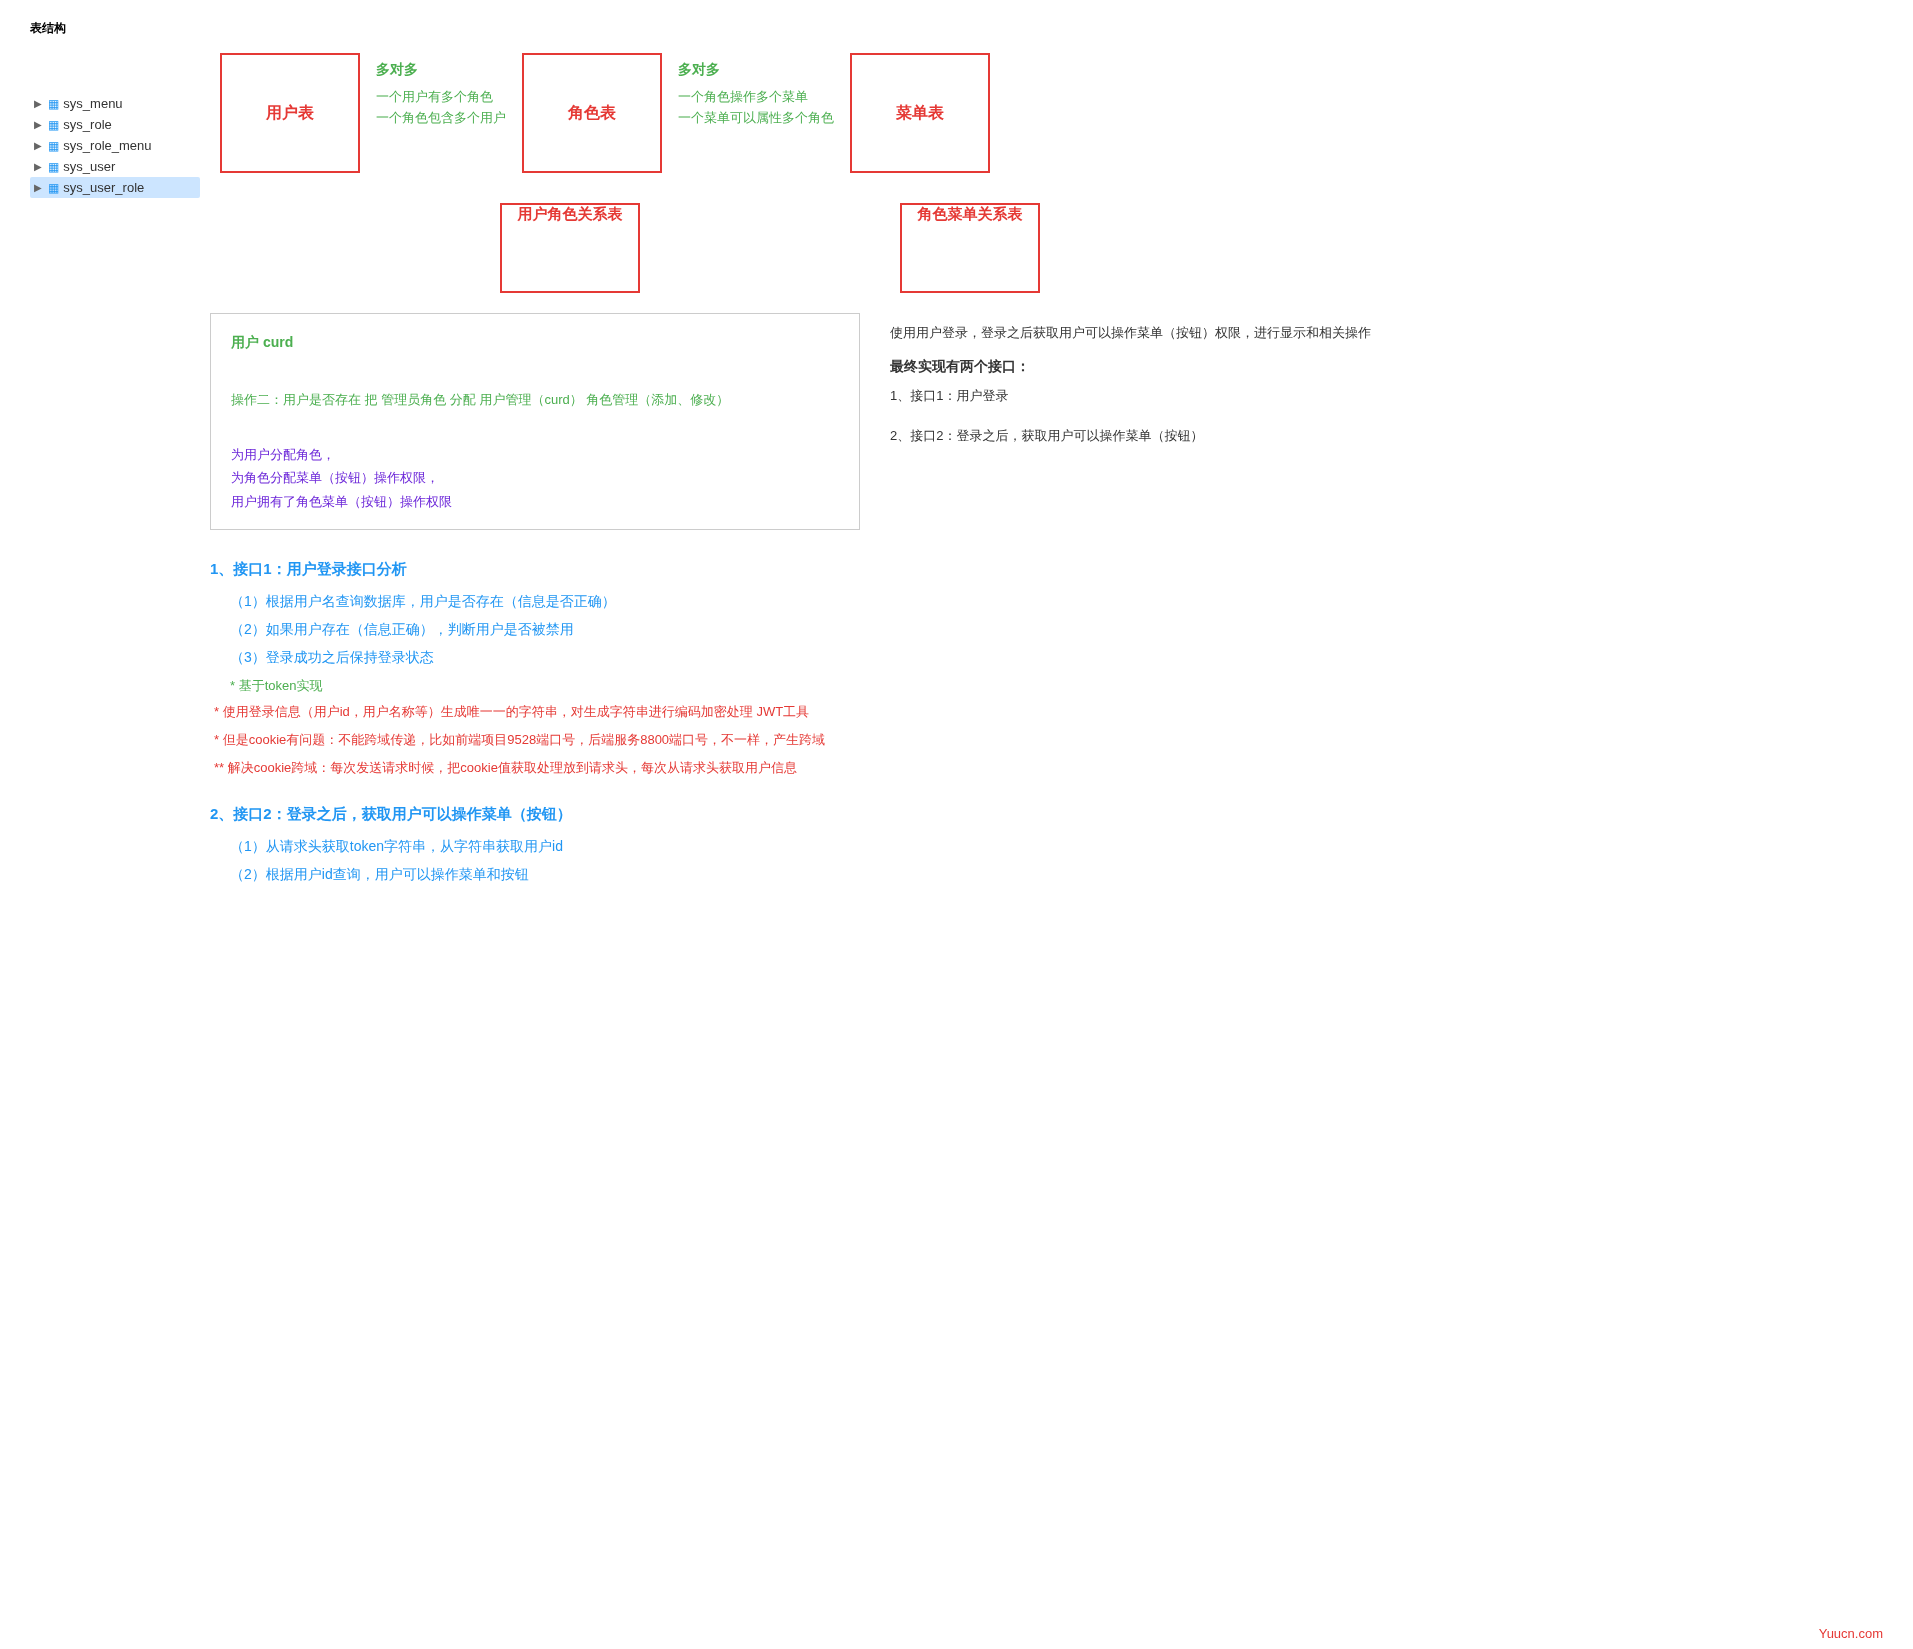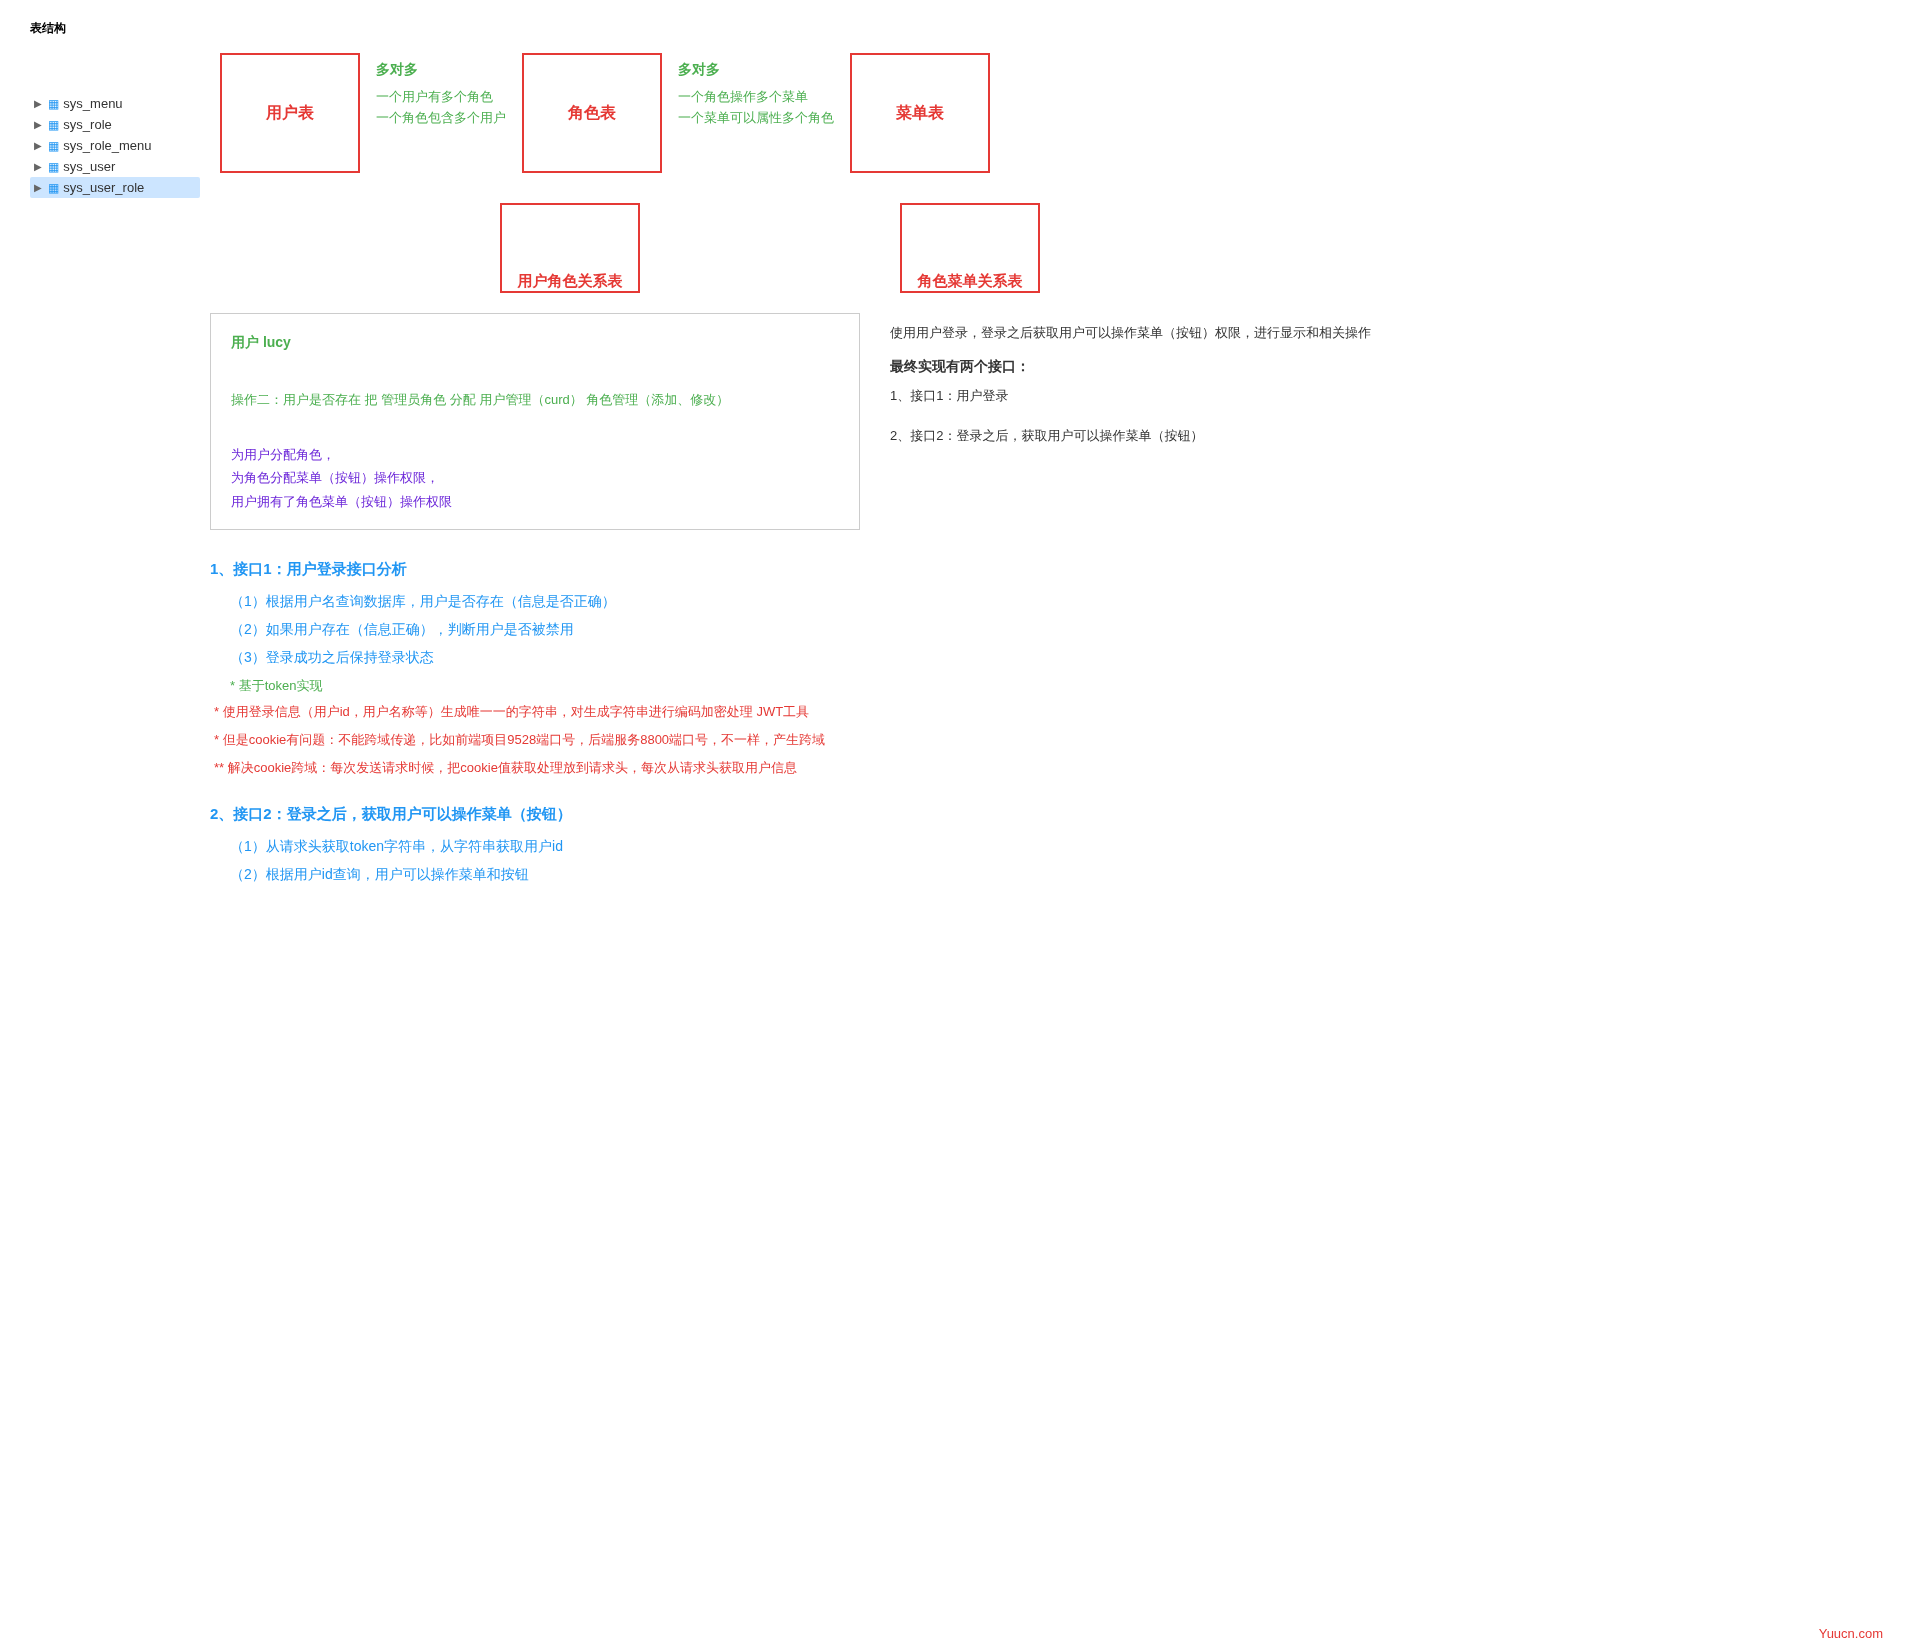--- a/index.html
+++ b/index.html
@@ -119,21 +119,21 @@
 
     .spacer-left {
       width: 280px;
     }
 
     .relation-table-box {
       border: 2px solid #e53935;
       width: 140px;
       height: 90px;
       display: flex;
-      align-items: flex-end;
+      align-items: flex-start;
       justify-content: center;
       flex-shrink: 0;
     }
 
     .relation-table-label {
       color: #e53935;
       font-size: 15px;
       font-weight: bold;
     }
 
@@ -317,21 +317,21 @@
 
         <div class="relation-table-box">
           <span class="relation-table-label">角色菜单关系表</span>
         </div>
       </div>
     </div>
 
     <div class="info-section">
 
       <div class="info-box-left">
-        <div class="user-title">用户 lucy</div>
+        <div class="user-title">用户 curd</div>
         <br>
         <div class="op-line">操作二：用户是否存在  把 管理员角色 分配 用户管理（curd） 角色管理（添加、修改）</div>
         <br>
         <div class="plain-line">为用户分配角色，</div>
         <div class="plain-line">为角色分配菜单（按钮）操作权限，</div>
         <div class="plain-line">用户拥有了角色菜单（按钮）操作权限</div>
       </div>
 
       <div class="info-box-right">
         <div class="right-desc">使用用户登录，登录之后获取用户可以操作菜单（按钮）权限，进行显示和相关操作</div>

